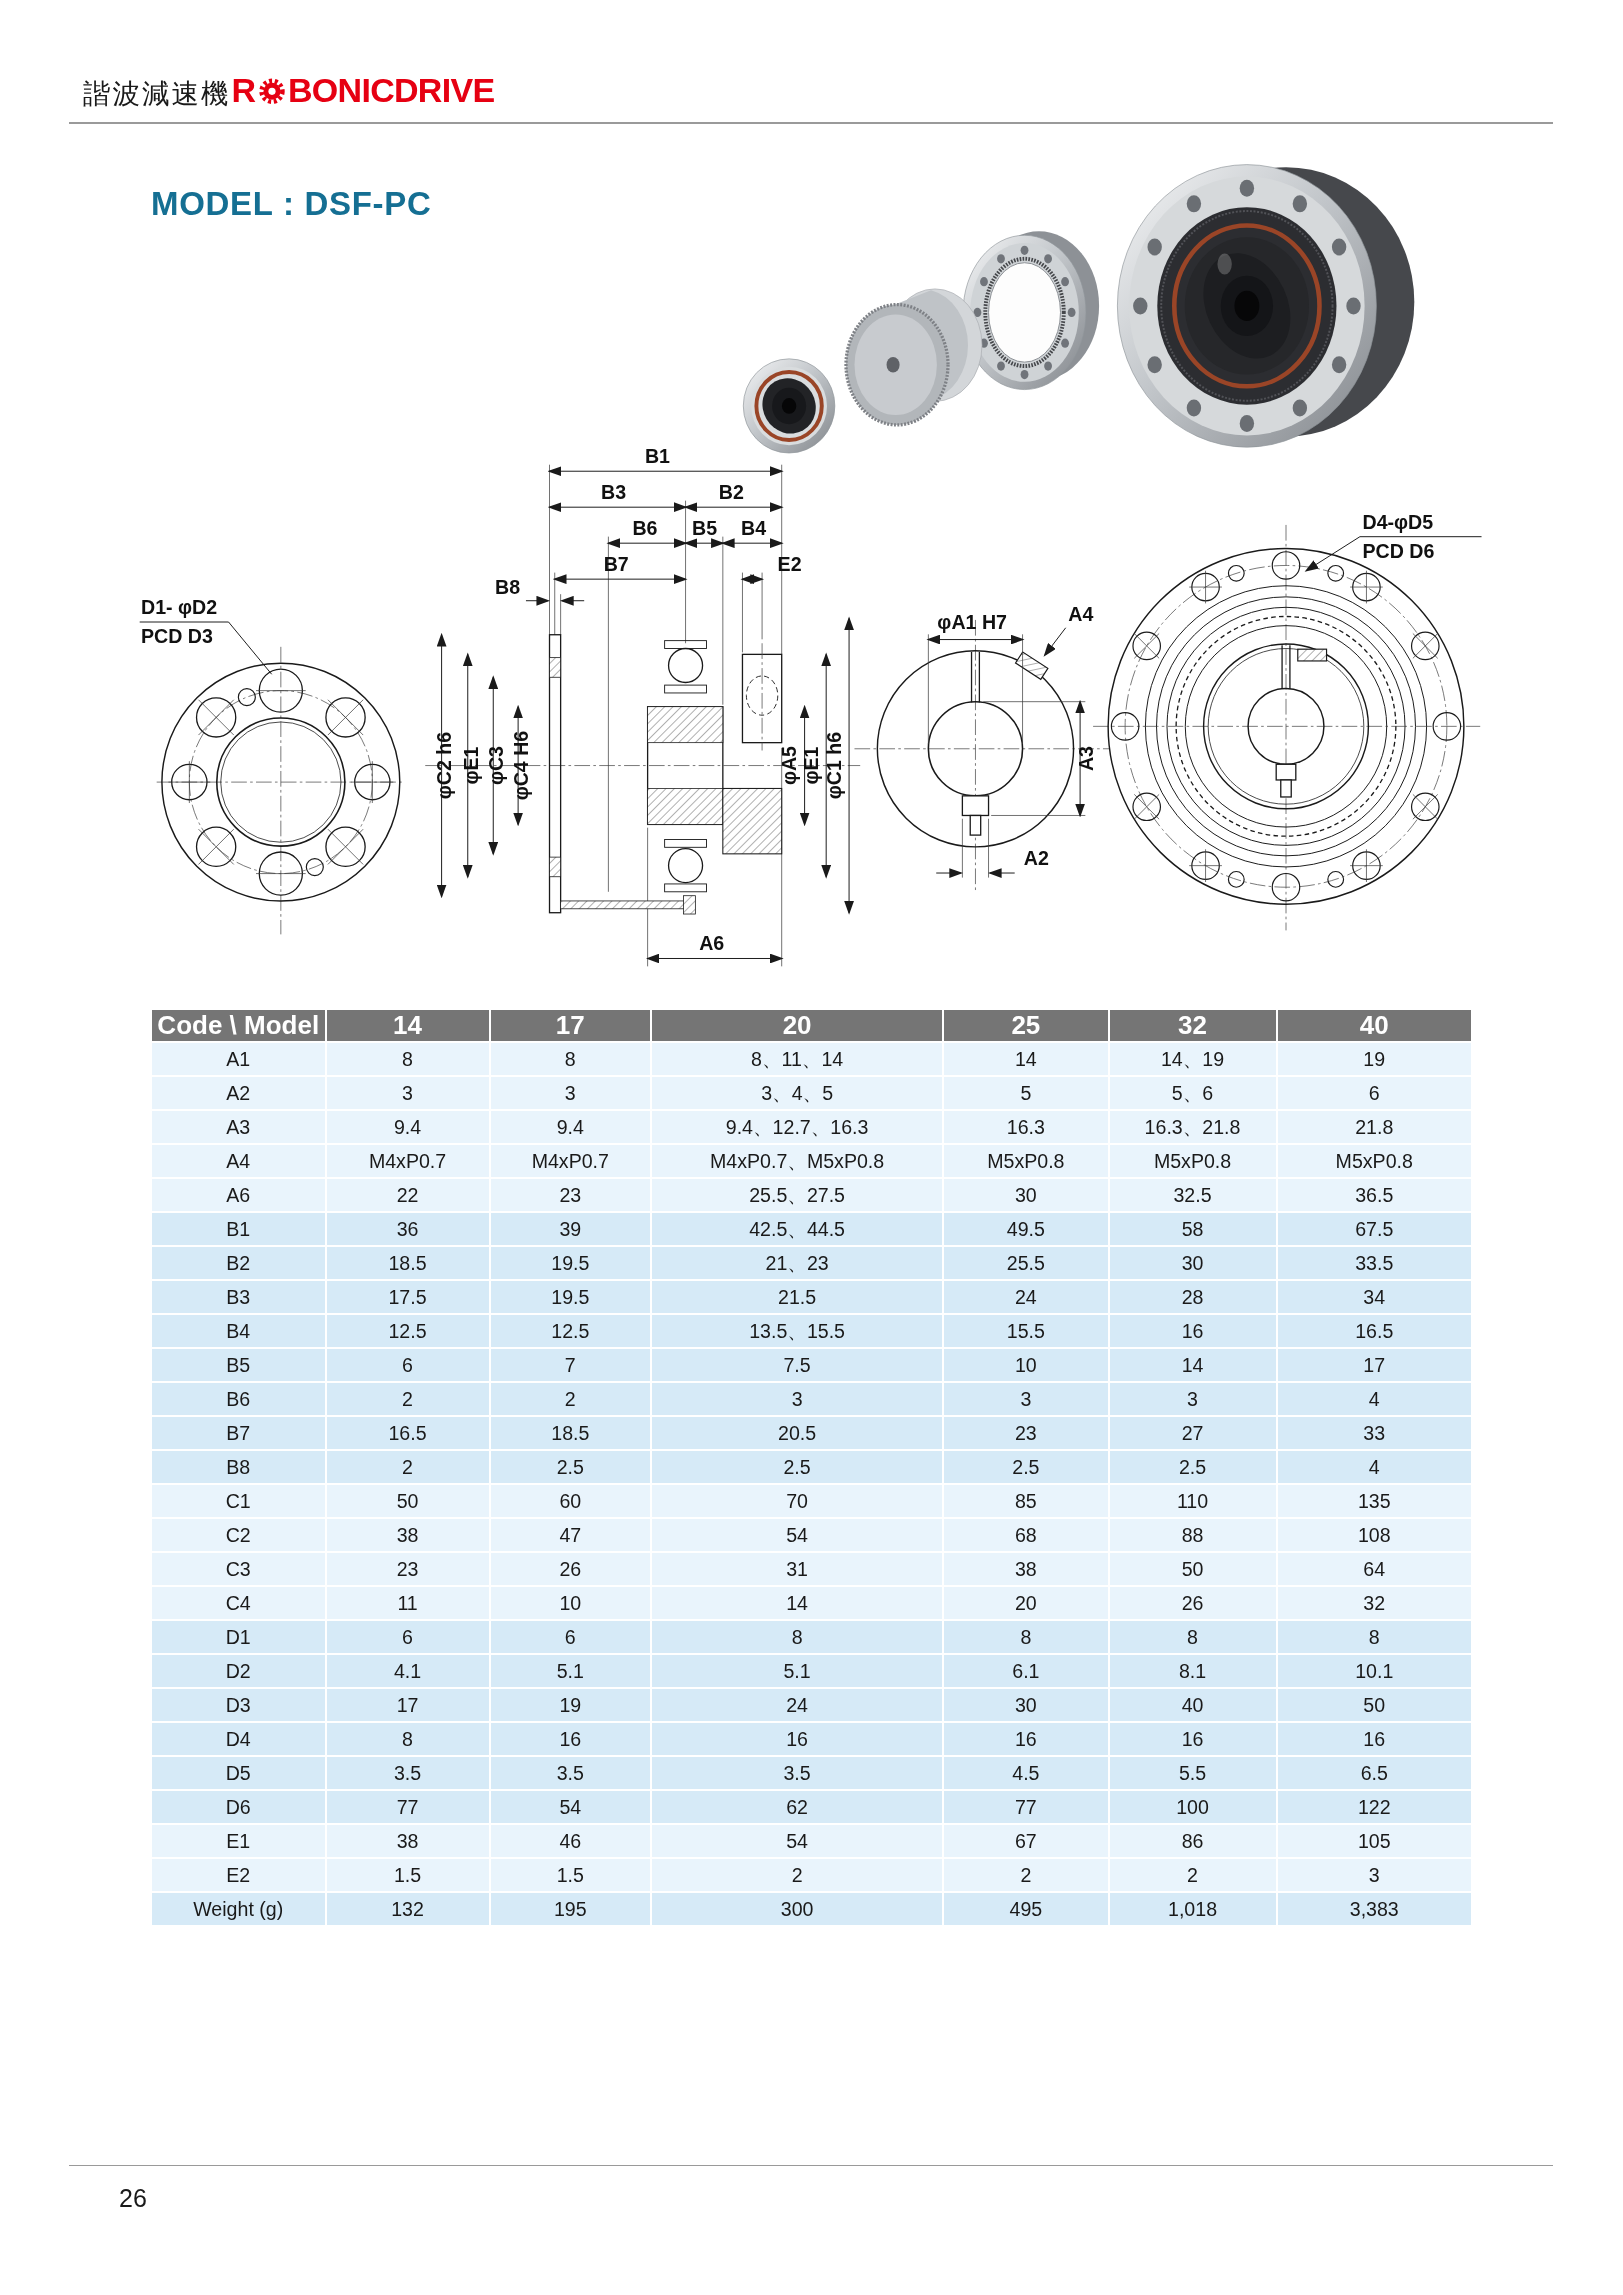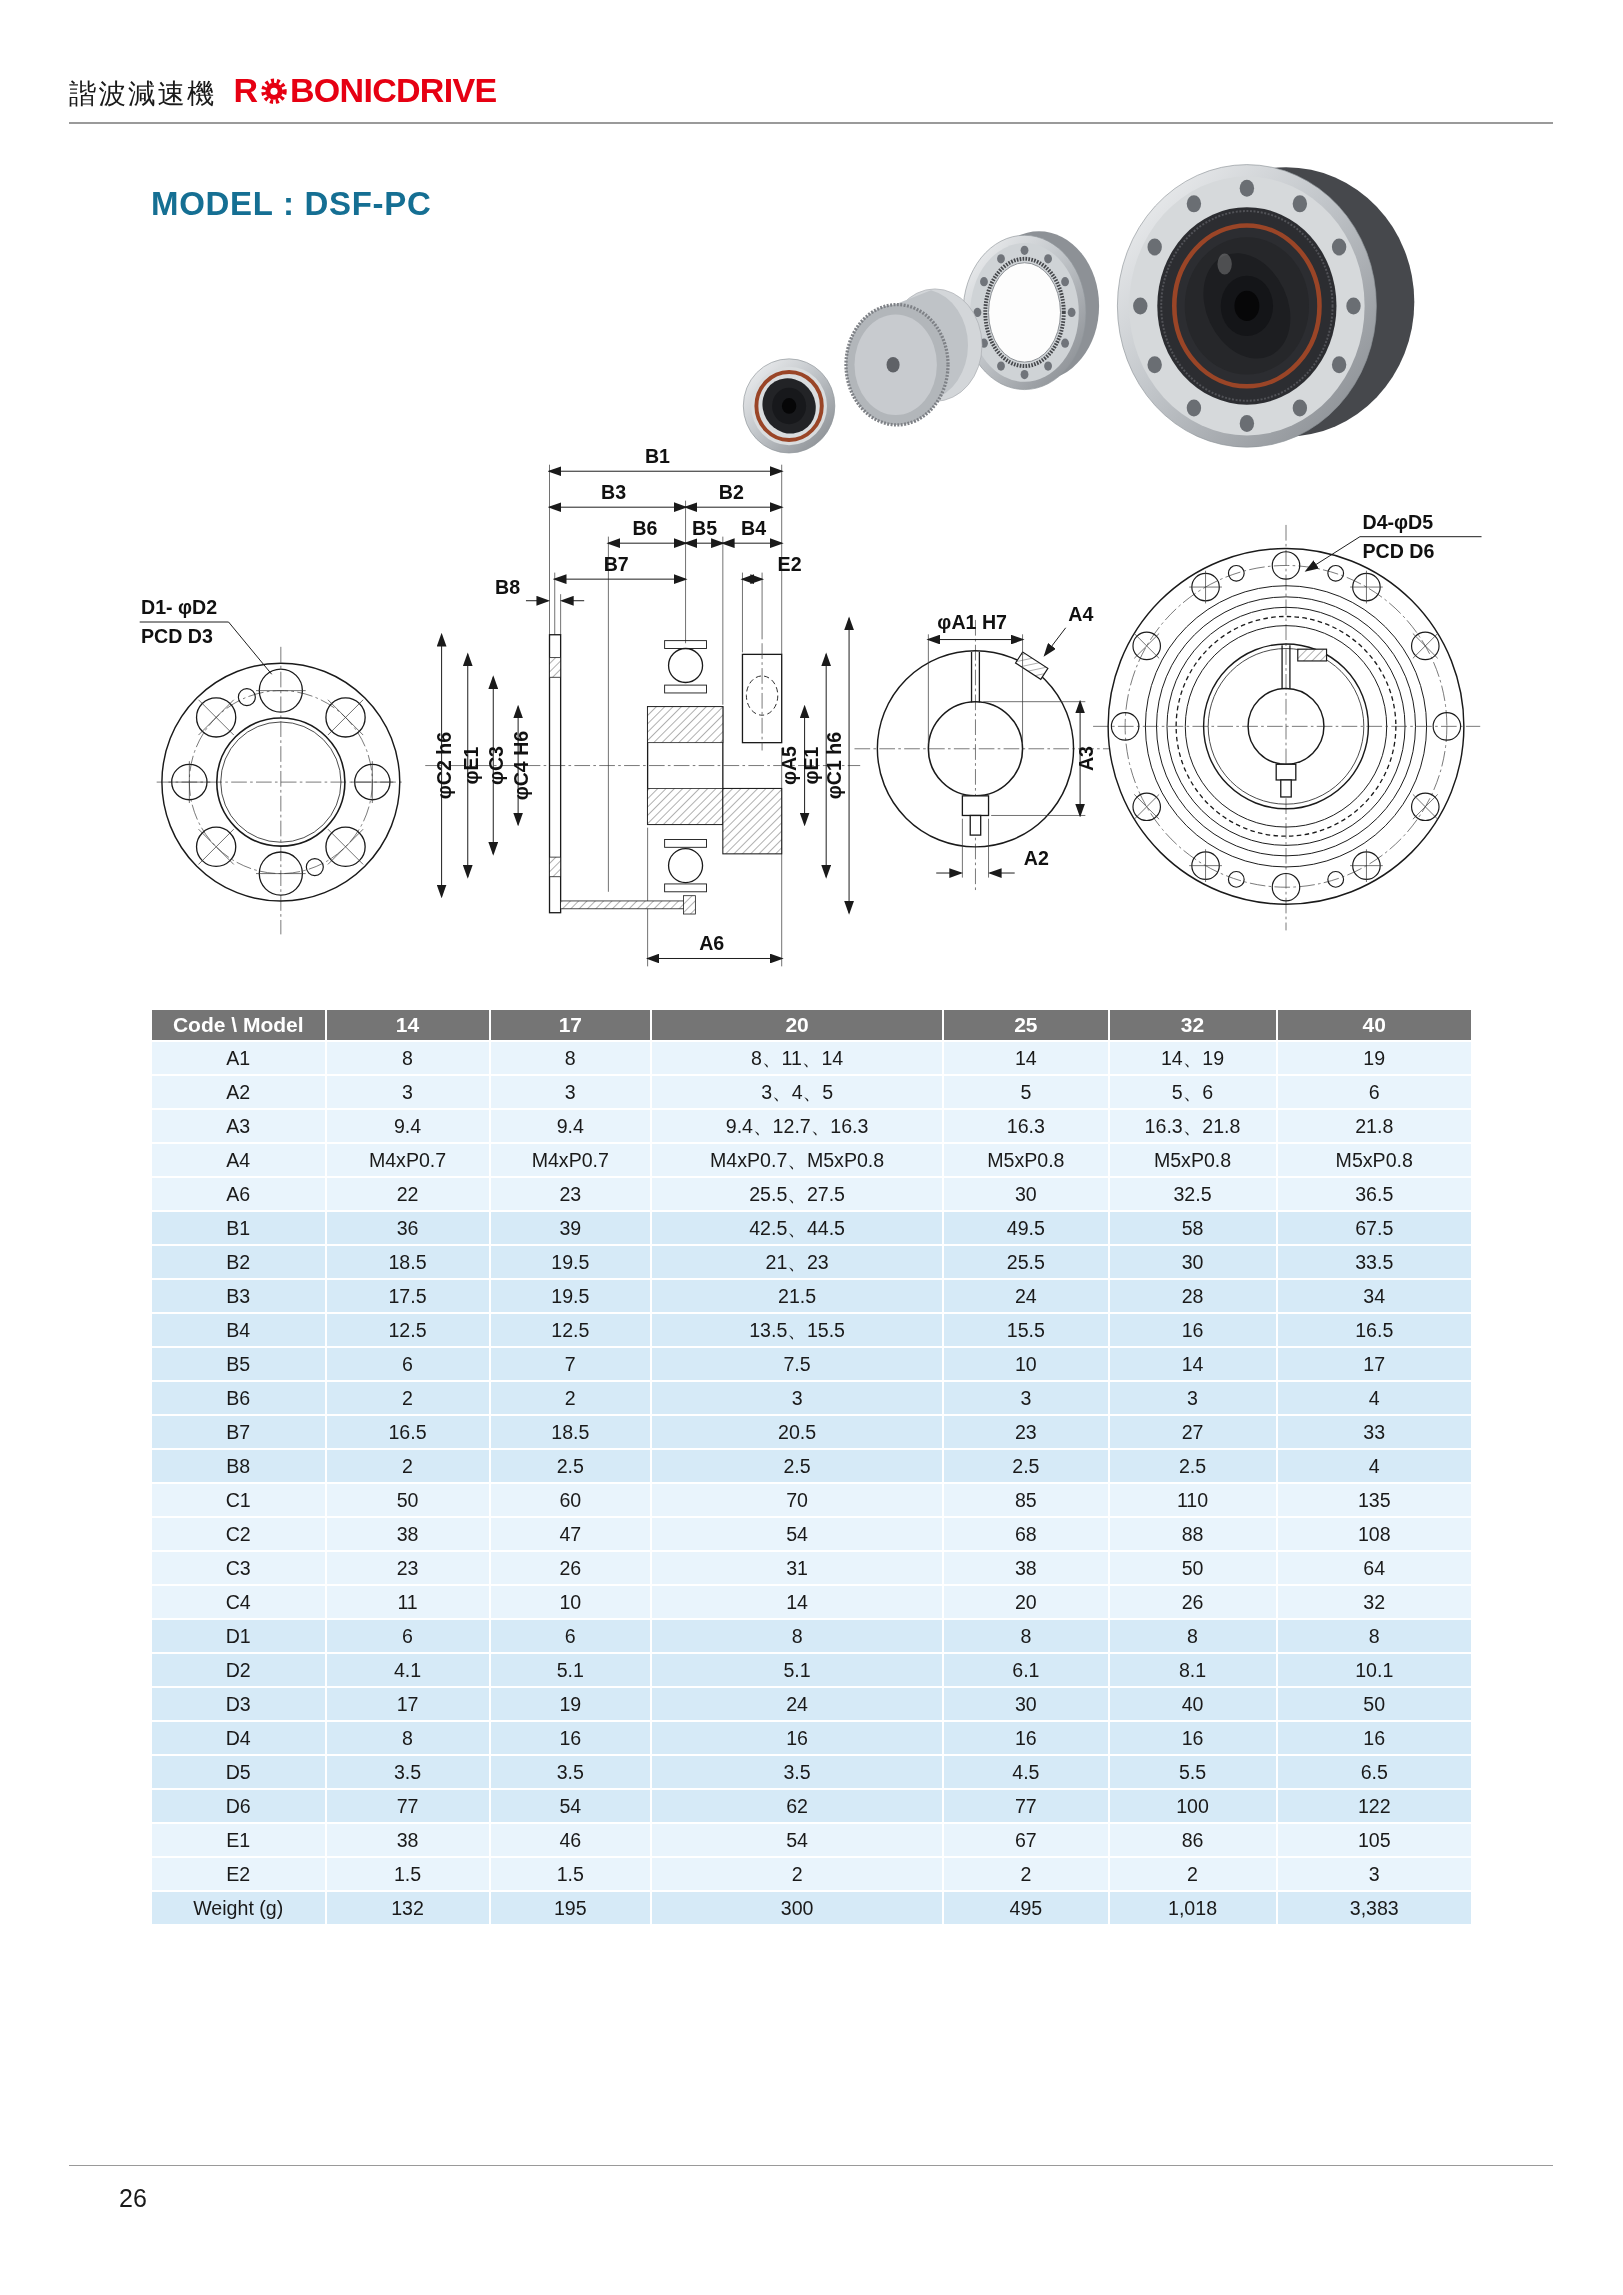--- a/index.html
+++ b/index.html
@@ -5,41 +5,41 @@
   :root{
     --brand-red:#e60012; --title-blue:#156f93; --table-header-bg:#757575;
     --row-light:#e9f4fc; --row-dark:#d6eaf7; --rule-gray:#9a9a9a; --ink:#1a1a1a;
   }
   *{margin:0;padding:0;box-sizing:border-box;}
   body{background:#e8e8e8;font-family:"Liberation Sans",sans-serif;}
   .page{position:relative;width:1623px;height:2295px;background:#ffffff;margin:0 auto;overflow:hidden;}
   .abs{position:absolute;}
 
   
-  .hdr{position:absolute;left:69px;top:73px;display:flex;align-items:flex-end;gap:17px;}
+  .hdr{position:absolute;left:83px;top:73px;display:flex;align-items:flex-end;gap:1px;}
   .hdr-cjk{font-size:27.5px;color:#1a1a1a;letter-spacing:2px;line-height:1;}
   .hdr-brand{display:flex;align-items:center;gap:1.3px;line-height:1;}
   .hdr-brand span{font-size:34px;font-weight:bold;color:var(--brand-red);letter-spacing:-0.7px;}
   .hdr-rule{position:absolute;left:69px;top:122px;width:1484px;height:2px;background:var(--rule-gray);}
 
   
   .title{position:absolute;left:151px;top:185px;font-size:33px;font-weight:bold;color:var(--title-blue);letter-spacing:0.7px;}
 
   
   svg text{font-family:"Liberation Sans",sans-serif;}
   .dl{font-size:30px;font-weight:bold;fill:#111;}
   .ol{stroke:#1a1a1a;fill:none;}
   .thin{stroke:#3a3a3a;stroke-width:1.1;fill:none;}
   .cl{stroke:#555;stroke-width:1.2;fill:none;stroke-dasharray:24 5 4 5;}
   .dim{stroke:#1a1a1a;stroke-width:1.5;fill:none;}
   .wit{stroke:#3a3a3a;stroke-width:1.1;fill:none;}
 
   
   .spec-table{position:absolute;left:150px;top:1008px;width:1323px;border-collapse:separate;border-spacing:2.6px;table-layout:fixed;}
-  .spec-table th{background:var(--table-header-bg);color:#fff;font-size:21px;font-weight:bold;height:30px;text-align:center;}
+  .spec-table th{background:var(--table-header-bg);color:#fff;font-size:26px;font-weight:bold;height:30px;text-align:center;}
   .spec-table td{font-size:19.6px;color:var(--ink);text-align:center;height:32px;white-space:nowrap;overflow:hidden;}
   .spec-table tr.light td{background:var(--row-light);}
   .spec-table tr.dark td{background:var(--row-dark);}
   .spec-table th:nth-child(1),.spec-table td:nth-child(1){width:13.2%;}
   .spec-table th:nth-child(2),.spec-table td:nth-child(2){width:12.4%;}
   .spec-table th:nth-child(3),.spec-table td:nth-child(3){width:12.2%;}
   .spec-table th:nth-child(4),.spec-table td:nth-child(4){width:22.2%;}
   .spec-table th:nth-child(5),.spec-table td:nth-child(5){width:12.5%;}
   .spec-table th:nth-child(6),.spec-table td:nth-child(6){width:12.7%;}
   .spec-table th:nth-child(7),.spec-table td:nth-child(7){width:14.8%;}

